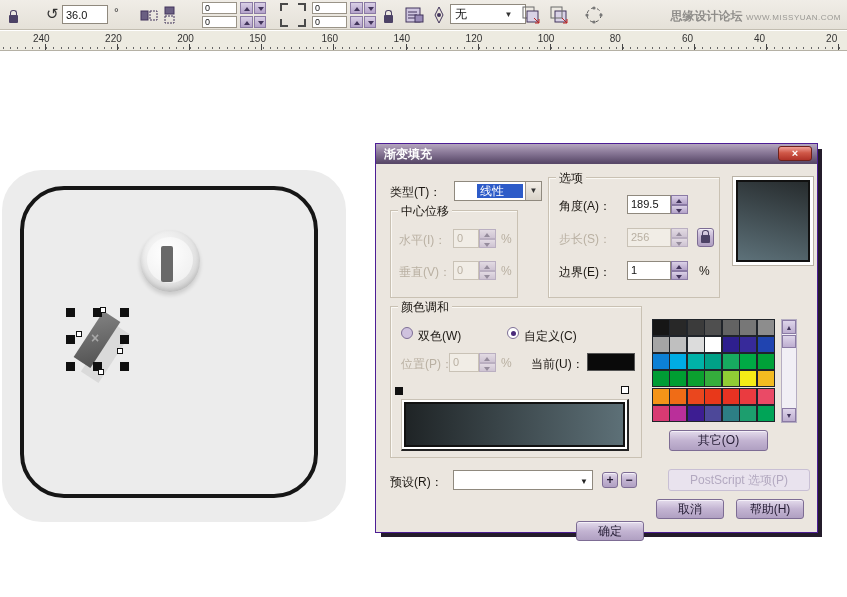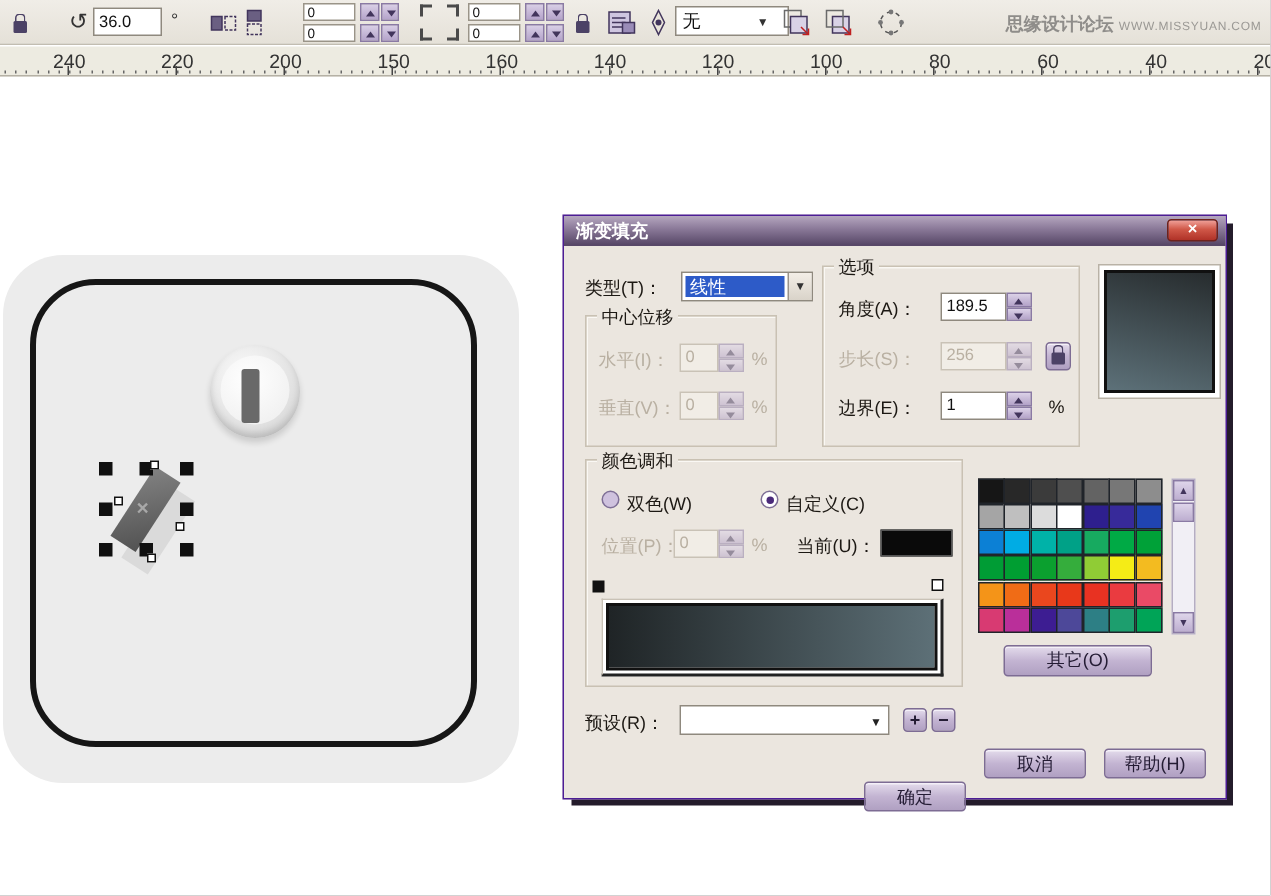--- a/index.html
+++ b/index.html
@@ -34,22 +34,22 @@
   .combo-sm span { flex:1; padding-left:4px; color:#111; }
   .combo-sm .arr { width:14px; text-align:center; font-size:8px; color:#333; }
   .brand { position:absolute; right:6px; top:8px; color:#8f8d8a; font-size:12px; font-weight:bold;margin-left:10px; }
   .brand small { font-size:8px; font-weight:normal; letter-spacing:.5px; color:#9a9894; }
 
   
   .ruler { position:absolute; left:0; top:31px; width:847px; height:20px;
            background:#edebe1; border-bottom:1px solid #b5b1a5; }
   .ruler .maj { position:absolute; top:3px; width:1px; height:16px; }
   .ruler .maj:after { content:''; position:absolute; left:0; bottom:0; width:1px; height:6px; background:#444; }
-  .ruler .maj span { position:absolute; left:-12px; top:-1px; width:24px; text-align:right;
-                     font-size:13px; color:#333; }
+  .ruler .maj span { position:absolute; left:-12px; top:-1px; width:24px; text-align:left;
+                     font-size:10px; color:#333; }
   .ruler i.min { position:absolute; bottom:1px; width:1px; height:2px; background:#666; }
 
   
   .heading { position:absolute; left:18px; top:96px; font-family:"Liberation Serif","DejaVu Serif",serif;
              font-size:28px; color:#1b1b1b; line-height:37px; white-space:nowrap; }
 
   
   .plate-bg { position:absolute; left:2px; top:170px; width:344px; height:352px; border-radius:40px; background:#ececec; }
   .plate-outline { position:absolute; left:20px; top:186px; width:298px; height:312px;
                    border:4px solid #161616; border-radius:44px; }
@@ -81,21 +81,21 @@
           color:#111; padding:2px 3px; }
   .vbox.dis { background:#f1ede6; color:#b9b0a2; border-color:#c9c2b6; }
   .spin { position:absolute; width:17px; height:19px; display:flex; flex-direction:column; }
   .spin b { flex:1; background:linear-gradient(#dbd1e7,#b3a2c8); border:1px solid #8a7aa4; position:relative; }
   .spin b:before { content:''; position:absolute; left:4px; border-left:3.5px solid transparent; border-right:3.5px solid transparent; }
   .spin b.u:before { top:3px; border-bottom:4px solid #42355c; }
   .spin b.d:before { top:3px; border-top:4px solid #42355c; }
   .spin.dis { opacity:.5; }
   .glabel { position:absolute; }
   .glabel.dis { color:#b9b0a2; }
-  .combo { position:absolute; height:20px; background:#fff; border:1px solid #8f897e; display:flex; }
+  .combo { position:absolute; height:20px; background:#fff; border:1px solid #8f897e; display:flex;padding-left:20px; }
   .combo .sel { flex:1; background:#2d5bc8; color:#fff; margin:2px; padding:0 3px; font-size:12px; line-height:14px; }
   .combo .btn-arr { width:16px; background:linear-gradient(#f3eee7,#d9d3c9); border-left:1px solid #9a938a;
                     font-size:8px; color:#333; text-align:center; line-height:18px; }
   .radio { position:absolute; width:12px; height:12px; border-radius:50%; border:1px solid #7e6f96; background:#cfc2de; }
   .radio.on { background:#fff; }
   .radio.on:after { content:''; position:absolute; left:2.5px; top:2.5px; width:5px; height:5px; border-radius:50%; background:#4a2a7a; }
   .cur-swatch { position:absolute; width:48px; height:18px; background:#0a0a0a; border:1px solid #555; }
   .preview { position:absolute; left:356px; top:32px; width:82px; height:90px; background:#fff;
              border:1px solid #b9b2a6; padding:3px; }
   .preview > div { width:100%; height:100%; border:2px solid #111;
@@ -518,19 +518,20 @@
     </div>
     <span class="pbtn" style="left:293px;top:286px;width:99px;height:21px;line-height:19px;">其它(O)</span>
 
     <span class="glabel" style="left:14px;top:330px;">预设(R)：</span>
     <div class="pcombo">
       <span></span>
       <span class="arr">▼</span>
     </div>
     <span class="pbtn pm" style="left:226px;top:328px;">+</span>
     <span class="pbtn pm" style="left:245px;top:328px;">−</span>
+    <span class="pbtn dis" style="left:292px;top:325px;width:142px;height:22px;line-height:20px;">PostScript 选项(P)</span>
 
     <span class="pbtn" style="left:200px;top:355px;width:68px;height:20px;margin-top:22px;">确定</span>
     <span class="pbtn" style="left:280px;top:355px;width:68px;height:20px;">取消</span>
     <span class="pbtn" style="left:360px;top:355px;width:68px;height:20px;">帮助(H)</span>
   </div>
 
 </div>
 
 </body></html>

